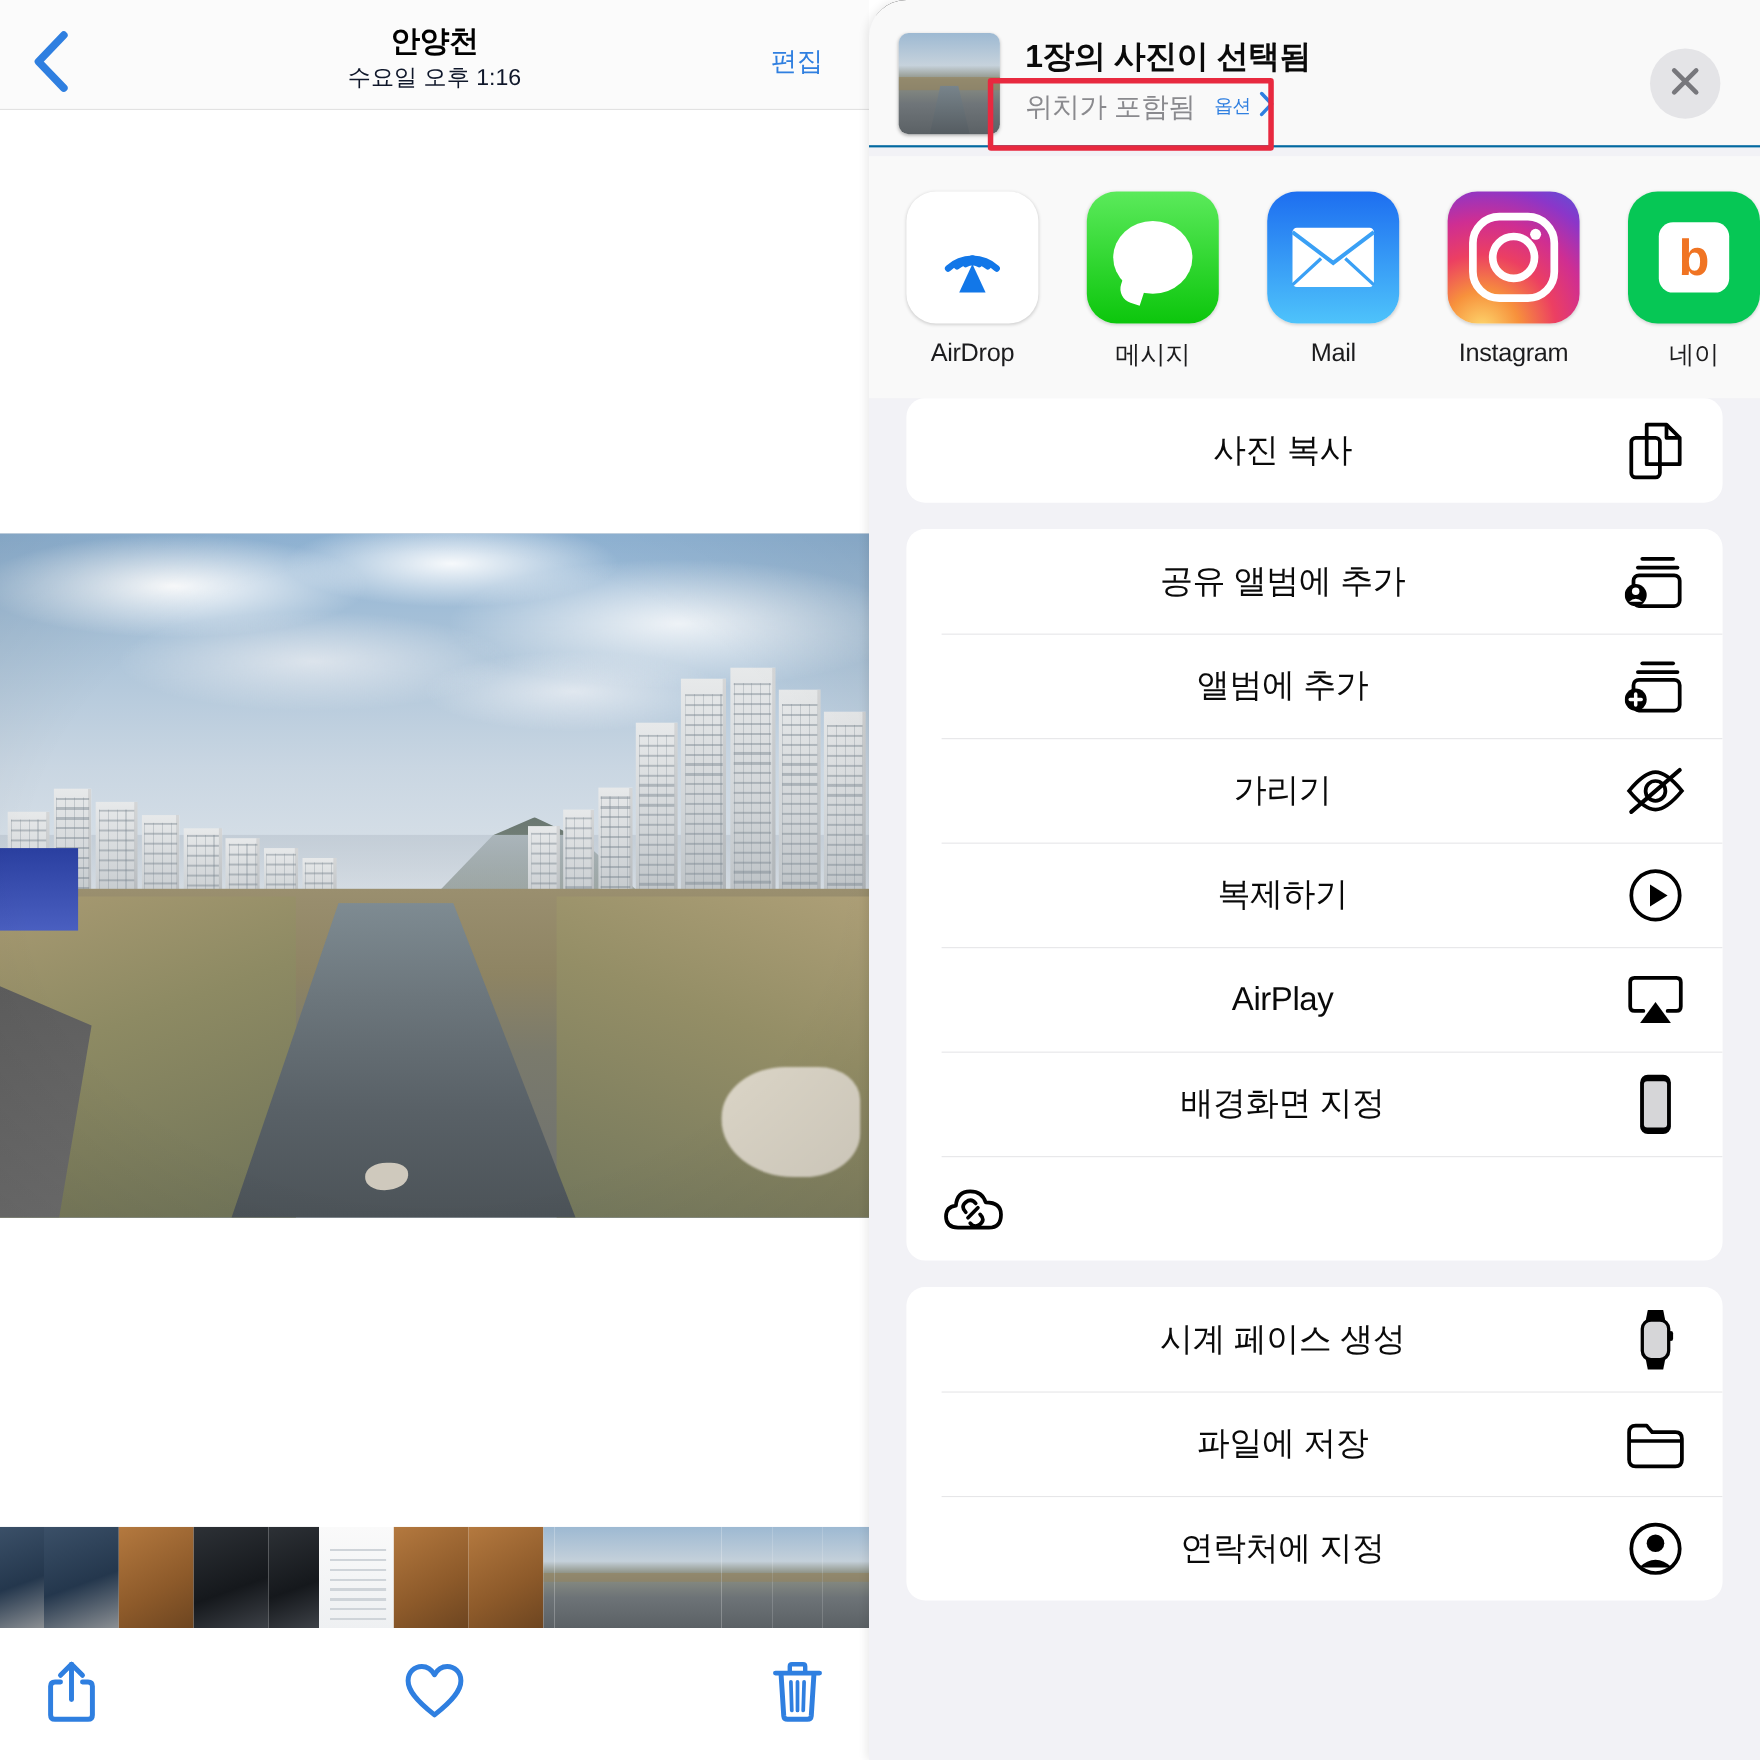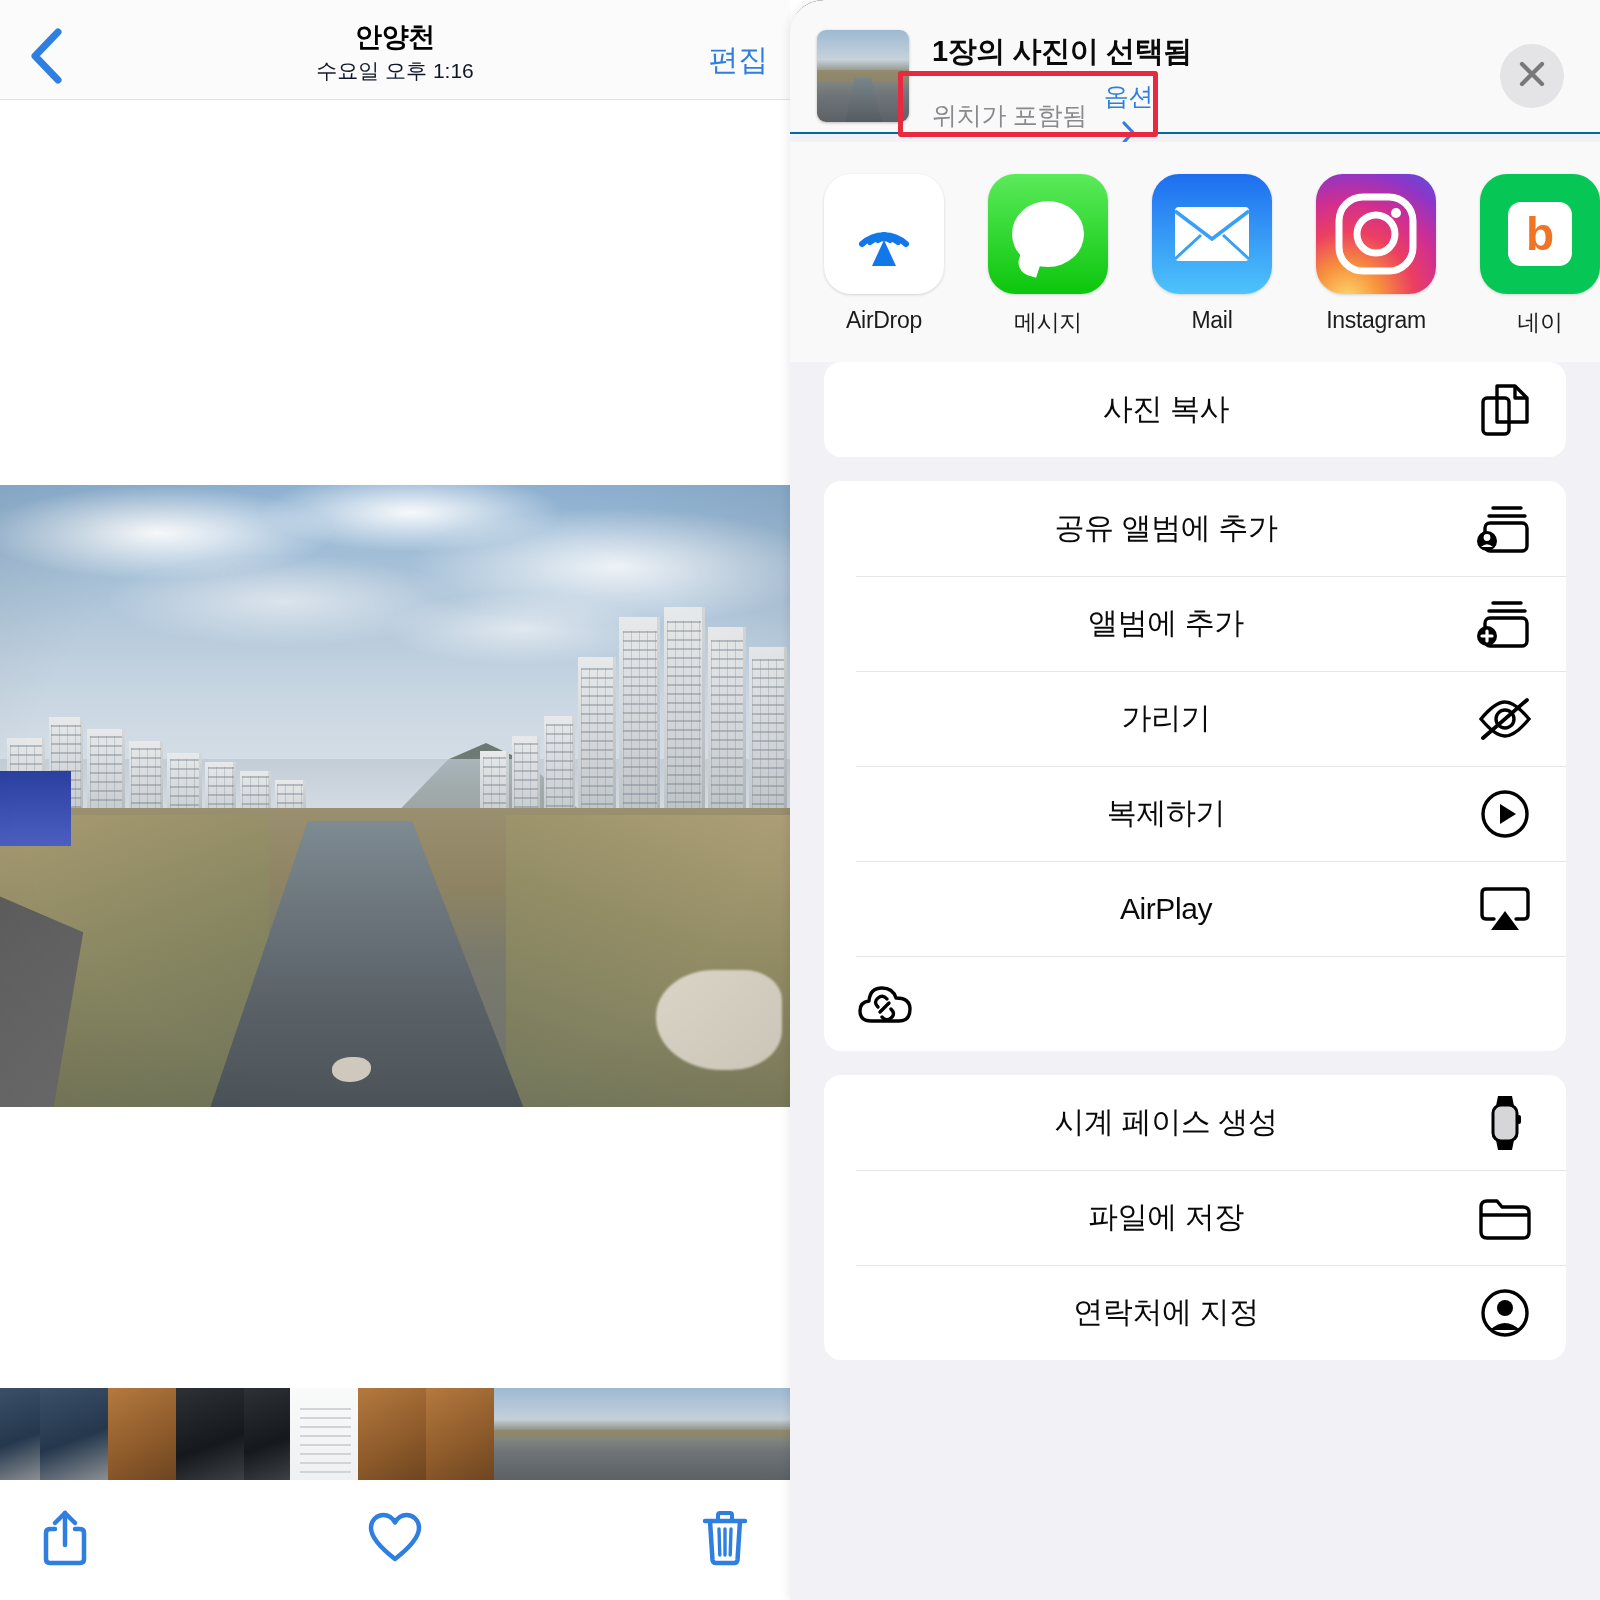--- a/index.html
+++ b/index.html
@@ -33,22 +33,22 @@
   }
   .nav-title {
     font-size:27px; font-weight:600; color:#000; letter-spacing:-0.3px;
     line-height:34px;
   }
   .nav-subtitle {
     font-size:21px; font-weight:400; color:#0f172a; line-height:30px;
     margin-top:2px;
   }
   .nav-edit {
-    position:absolute; right:22px; top:40px;
-    font-size:30px; color:#2f7fe0; letter-spacing:-0.3px;
+    position:absolute; right:42px; top:40px;
+    font-size:24px; color:#2f7fe0; letter-spacing:-0.3px;
     cursor:pointer;
   }
 
   
   .photo-stage {
     position:absolute; left:0; top:100px; width:790px; height:1288px;
     background:#ffffff;
   }
   .photo {
     position:absolute; left:0; top:385px; width:790px; height:622px;
@@ -208,22 +208,22 @@
   .sh-title {
     position:absolute; left:142px; top:24px;
     font-size:29px; font-weight:700; color:#0a0a0a; letter-spacing:-0.4px;
   }
   .sh-sub {
     position:absolute; left:142px; top:72px;
     display:flex; align-items:center; gap:17px;
   }
   .sh-sub-loc { font-size:25px; color:#8a8a8e; letter-spacing:-0.3px; }
   .sh-sub-opt {
-    font-size:25px; color:#2f7fe0; letter-spacing:-0.3px;
-    display:flex; align-items:center; gap:7px; cursor:pointer;flex-direction:column;
+    font-size:17px; color:#2f7fe0; letter-spacing:-0.3px;
+    display:flex; align-items:center; gap:7px; cursor:pointer;
   }
   .redbox-options {
     position:absolute; left:108px; top:63px; width:260px; height:66px;
     border:5px solid #e8293f; border-radius:3px; pointer-events:none;
   }
   .sh-close {
     position:absolute; right:36px; top:36px; width:64px; height:64px;
     border-radius:50%; background:#e4e4e7;
     display:flex; align-items:center; justify-content:center; cursor:pointer;
   }
@@ -545,20 +545,29 @@
           <div class="row">
             <div class="row-label">AirPlay</div>
             <div class="row-ico">
               <svg width="54" height="48" viewBox="0 0 54 48">
       <path d="M8 4 H46 Q50 4 50 8 V30 Q50 34 46 34 H38 M16 34 H8 Q4 34 4 30 V8 Q4 4 8 4" stroke="#000" stroke-width="3.4" fill="none" stroke-linecap="round"></path>
       <path d="M27 26 L41 45 L13 45 Z" fill="#000"></path>
     </svg>
             </div>
           </div>
           <div class="row">
+            <div class="row-label">배경화면 지정</div>
+            <div class="row-ico">
+              <svg width="34" height="58" viewBox="0 0 34 58">
+      <rect x="3" y="2" width="28" height="54" rx="7" fill="#000"></rect>
+      <rect x="6.5" y="8" width="21" height="42" rx="3" fill="#d6d6d8"></rect>
+    </svg>
+            </div>
+          </div>
+          <div class="row">
             <div class="row-ico">
               <svg width="58" height="46" viewBox="0 0 58 46">
       <path d="M15 40 Q4 40 4 30 Q4 21 13 20 Q14 7 26 7 Q37 7 40 17 Q54 17 54 28 Q54 40 43 40 Z" stroke="#000" stroke-width="3.4" fill="none" stroke-linejoin="round"></path>
       <path d="M24 31 L33 22" stroke="#000" stroke-width="3.4" stroke-linecap="round"></path>
       <path d="M22 26 Q17 21 22 17 Q27 13 31 18" stroke="#000" stroke-width="3.4" fill="none" stroke-linecap="round"></path>
       <path d="M35 28 Q40 33 35 37 Q30 41 26 36" stroke="#000" stroke-width="3.4" fill="none" stroke-linecap="round"></path>
     </svg>
             </div>
           </div>
         </div>

